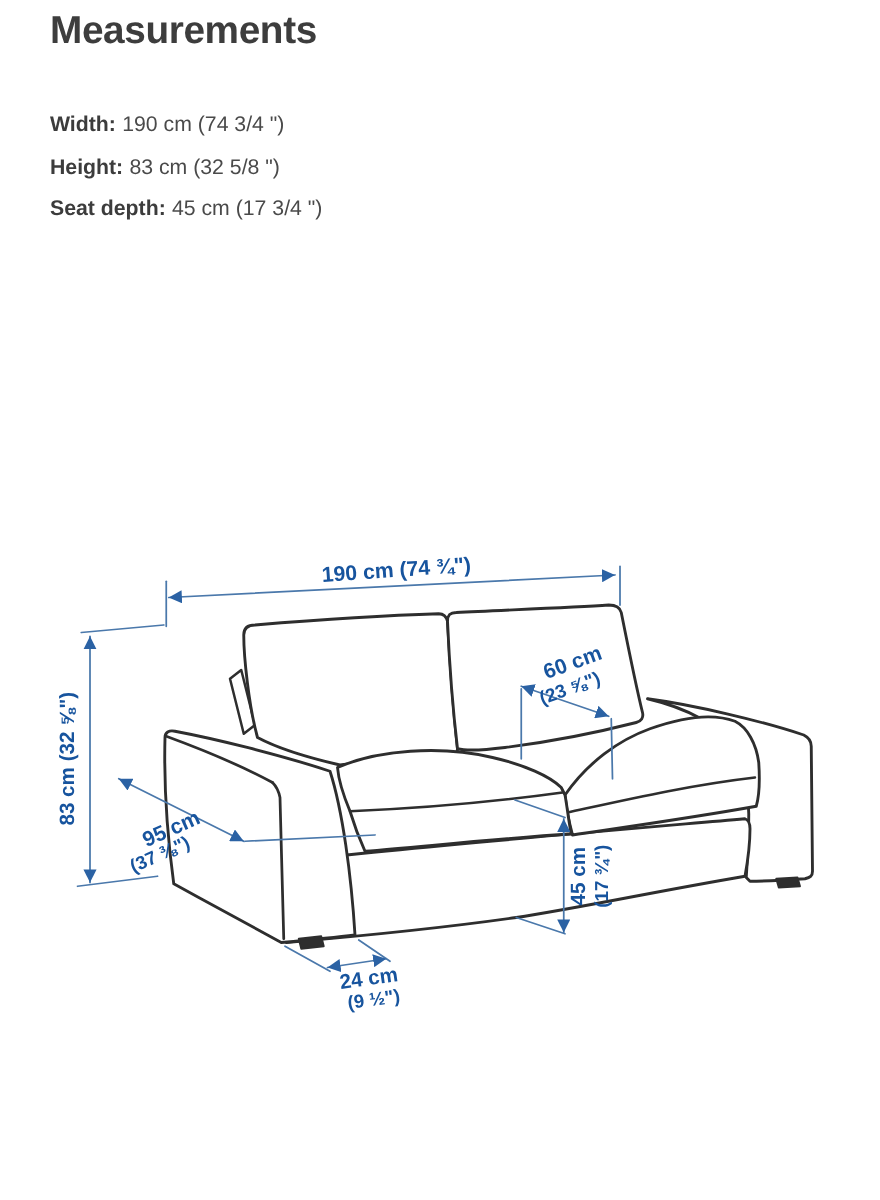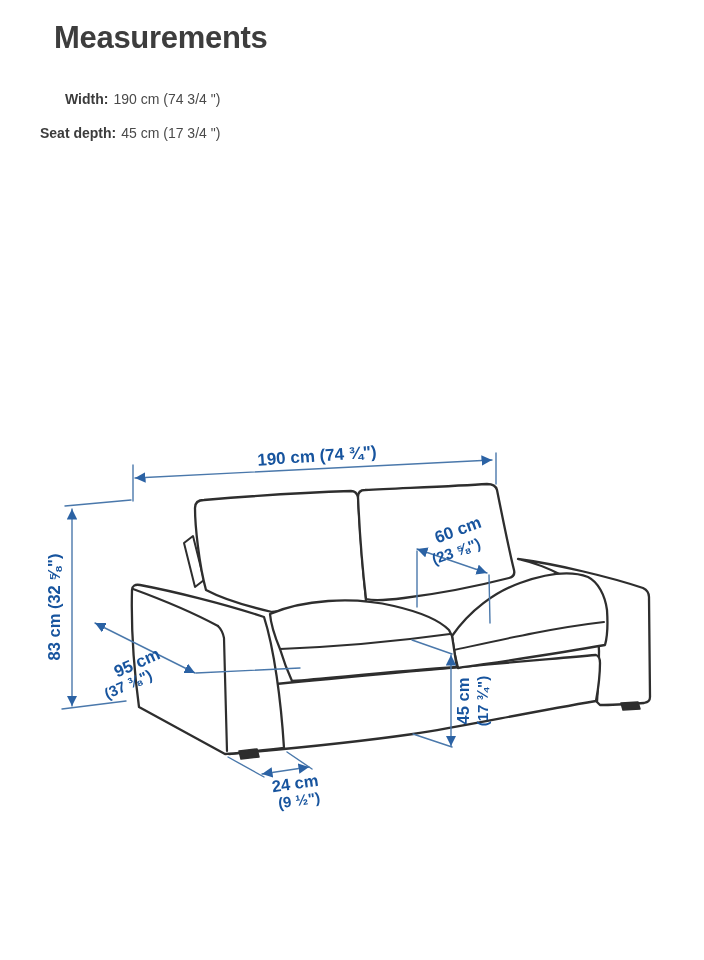--- a/index.html
+++ b/index.html
@@ -1,43 +1,46 @@
 <!DOCTYPE html>
 <html><head>
 <meta charset="utf-8">
 <style>
   html,body{margin:0;padding:0;background:#ffffff;}
   body{
     width:704px;height:960px;position:relative;overflow:hidden;
     font-family:"Liberation Sans",sans-serif;
   }
   .title{
-    position:absolute;left:40px;top:6px;margin:14px;
+    position:absolute;left:40px;top:6px;margin:0;
     font-size:31px;font-weight:bold;color:#3d3d3d;letter-spacing:-0.3px;text-align:center;
   }
   .specs{position:absolute;left:40px;top:83px;}
-  .spec-row{font-size:14px;line-height:33.5px;color:#4a4a4a;white-space:nowrap;text-align:right;}
+  .spec-row{font-size:17px;line-height:33.5px;color:#4a4a4a;white-space:nowrap;}
   .spec-label{font-weight:bold;color:#3c3c3c;}
   .spec-value{margin-left:5px;font-weight:normal;color:#4a4a4a;}
   svg.diagram{position:absolute;left:0;top:0;width:704px;height:960px;}
   svg text{
     font-family:"Liberation Sans",sans-serif;
     font-weight:bold;
   }
 </style>
 </head>
 <body>
 
 <div class="page">
 
   <h1 class="title">Measurements</h1>
 
   <div class="specs">
     <div class="spec-row">
       <span class="spec-label">Width:</span><span class="spec-value">190 cm (74 3/4 ")</span>
+    </div>
+    <div class="spec-row">
+      <span class="spec-label">Height:</span><span class="spec-value">83 cm (32 5/8 ")</span>
     </div>
     <div class="spec-row">
       <span class="spec-label">Seat depth:</span><span class="spec-value">45 cm (17 3/4 ")</span>
     </div>
   </div>
 
   <svg class="diagram" viewBox="0 0 704 960" xmlns="http://www.w3.org/2000/svg">
     <defs>
       <marker id="arr" viewBox="0 0 10 10" refX="10" refY="5" markerWidth="7.5" markerHeight="7.5" orient="auto-start-reverse">
         <path d="M0,0 L10,5 L0,10 Z" fill="#2b62a4"></path>

